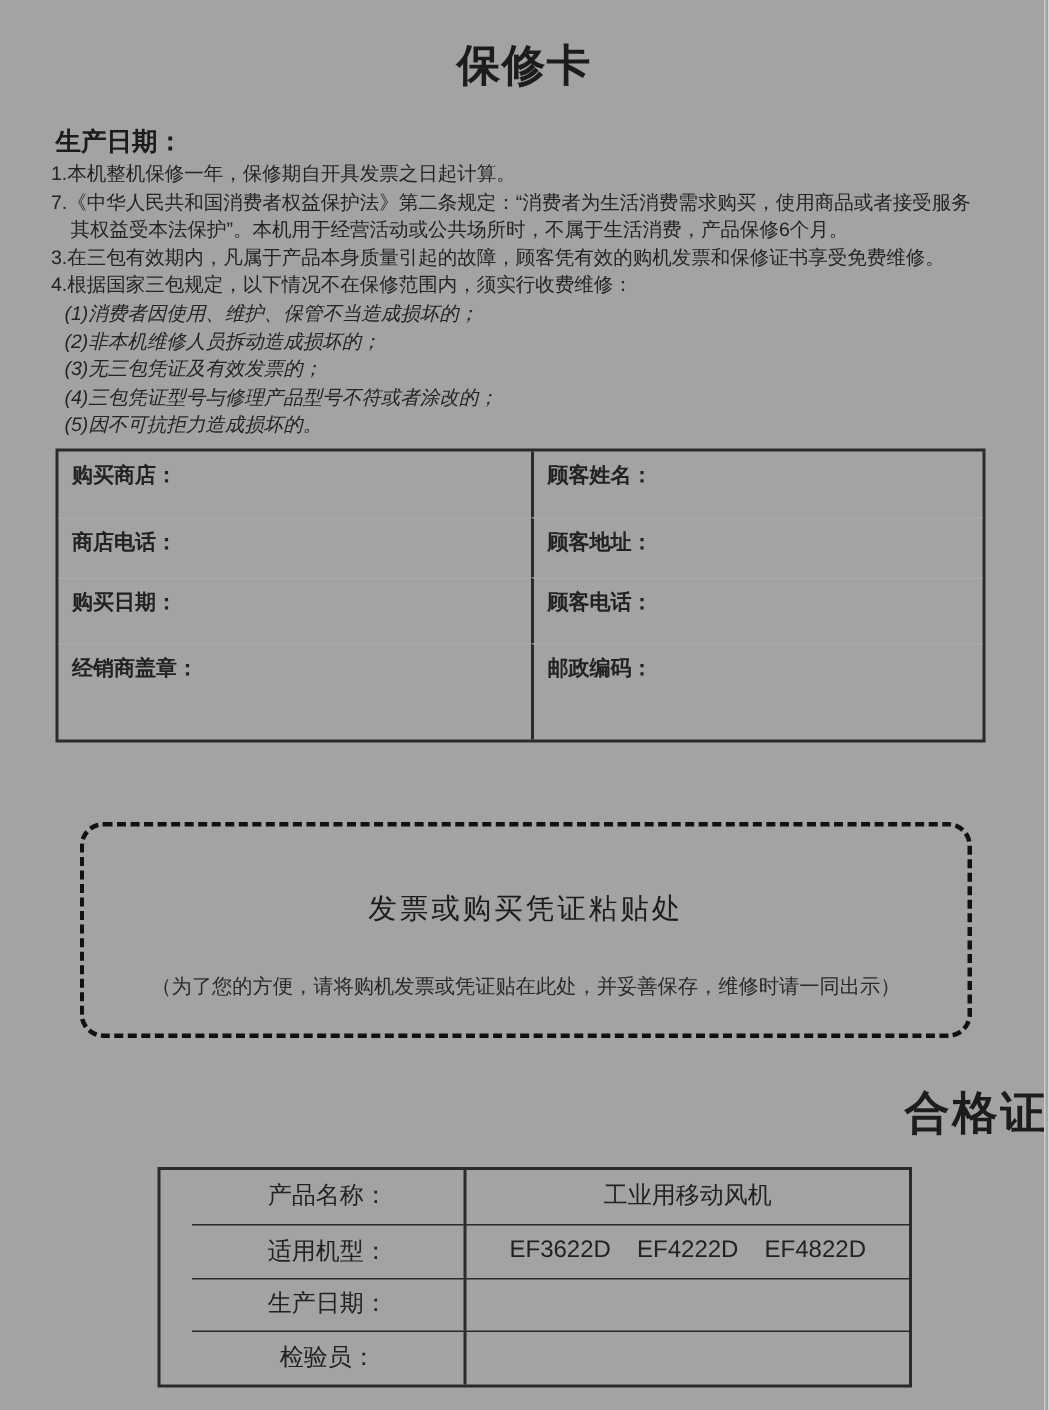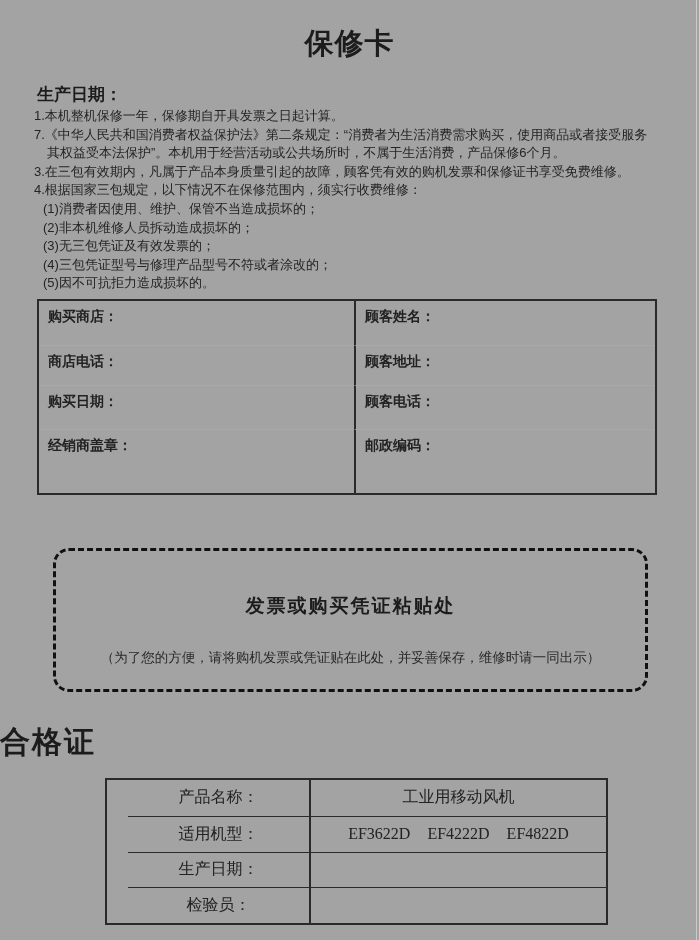--- a/index.html
+++ b/index.html
@@ -19,21 +19,21 @@
   .section-heading{
     position:absolute;top:83px;left:37px;
     font-size:17px;font-weight:bold;color:#1c1c1c;
   }
   .terms{
     position:absolute;top:107px;left:34px;width:660px;
     font-size:13px;line-height:18.6px;color:#242424;
   }
   .terms .line{white-space:nowrap;}
   .terms .indent-a{padding-left:13px;}
-  .terms .indent-b{padding-left:9px;}
+  .terms .indent-b{padding-left:9px;font-style:italic;}
 
   .info-table{
     position:absolute;top:299px;left:37px;
     width:620px;height:196px;
     border:2px solid #2a2a2a;
     display:grid;
     grid-template-columns:315px 1fr;
     grid-template-rows:44px 40px 44px 1fr;
     box-sizing:border-box;
   }
@@ -45,49 +45,49 @@
   .info-table .cell.rowline{border-top:1px solid #a8a8a8;}
 
   .invoice-box{
     position:absolute;top:548px;left:53px;
     width:595px;height:144px;box-sizing:border-box;
     border:3px dashed #111111;border-radius:16px;
     text-align:center;
   }
   .invoice-box .box-title{
     margin-top:42px;
-    font-size:19px;font-weight:bold;color:#1c1c1c;
+    font-size:19px;font-weight:normal;color:#1c1c1c;
     letter-spacing:2px;
   }
   .invoice-box .box-note{
     margin-top:30px;
     font-size:13.5px;color:#2a2a2a;
     white-space:nowrap;
   }
 
   .cert-title{
     position:absolute;top:722px;left:0;width:699px;
-    text-align:left;font-size:30px;font-weight:bold;
+    text-align:right;font-size:30px;font-weight:bold;
     letter-spacing:2px;color:#1c1c1c;
   }
   .cert-table{
     position:absolute;top:778px;left:105px;
     width:503px;height:147px;box-sizing:border-box;
     border:2px solid #2a2a2a;
     display:grid;
     grid-template-columns:181px 1fr;
     grid-template-rows:repeat(4,1fr);
     padding-left:21px;
   }
   .cert-table .ccell{
     display:flex;align-items:center;justify-content:center;
     font-size:16px;color:#222;box-sizing:border-box;
   }
   .cert-table .ccell.val{border-left:2px solid #2a2a2a;}
-  .cert-table .ccell.rowline{border-top:1.5px solid #2a2a2a;font-family:Liberation Serif, serif;}
+  .cert-table .ccell.rowline{border-top:1.5px solid #2a2a2a;}
   .cert-table .models{word-spacing:13px;}
 
   .page-edge-line{
     position:absolute;top:0;left:696px;width:1px;height:940px;
     background:#cccccc;
   }
 </style>
 </head>
 <body>
 

